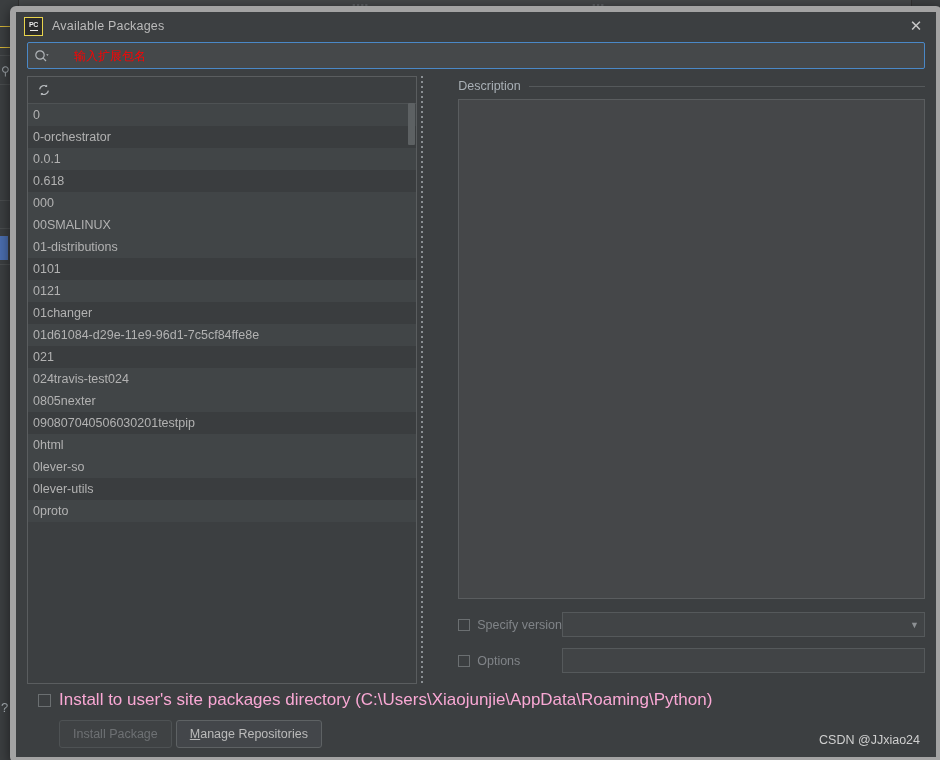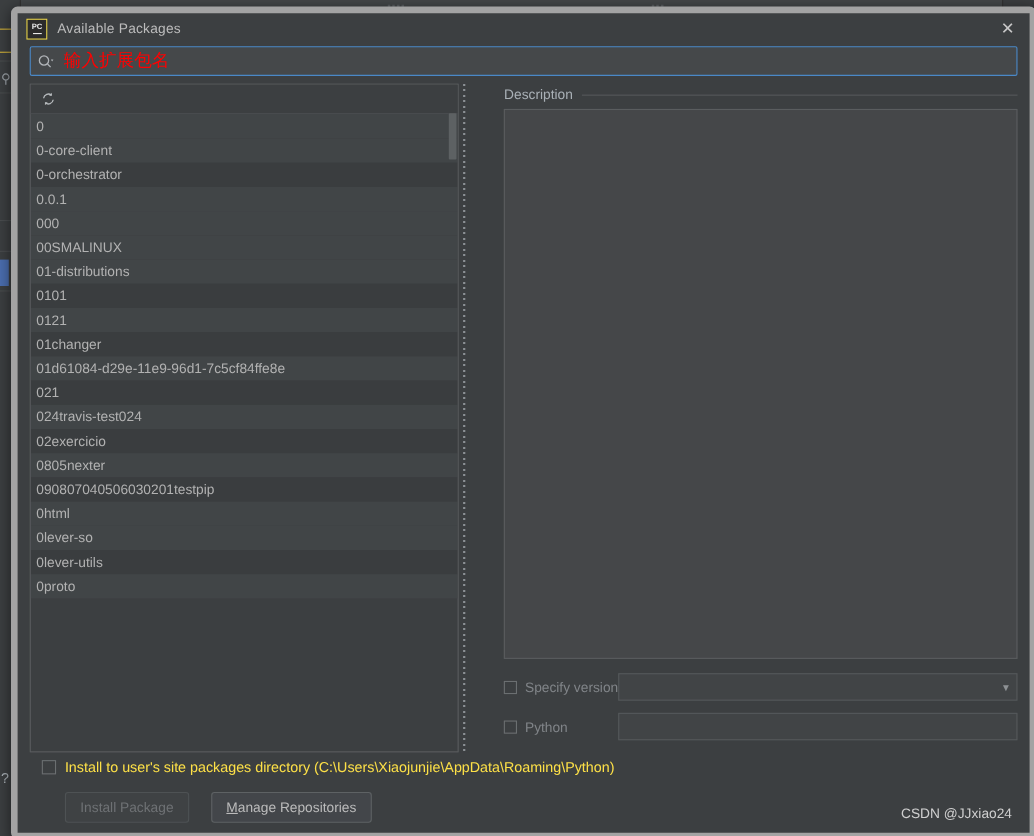--- a/index.html
+++ b/index.html
@@ -191,23 +191,24 @@
     align-items: center;
     color: #b0b4b8;
     flex: 0 0 auto;
   }
   #search-input {
     flex: 1;
     background: transparent;
     border: none;
     outline: none;
     font-family: "Liberation Sans", sans-serif;
-    font-size: 16px;
+    font-size: 12px;
     color: #d0d0d0;
     padding: 0 0 0 6px;
+    margin-left: 16px;
   }
   #search-input::placeholder {
     color: #ff0000;
     opacity: 1;
   }
 
   
   #content {
     position: absolute;
     left: 11px; top: 64px;
@@ -376,33 +377,33 @@
 
   
   #install-user-row {
     position: absolute;
     left: 22px; top: 678px;
     display: flex;
     align-items: center;
   }
   #install-user-row .cbox { width: 13px; height: 13px; }
   #install-user-label {
-    font-size: 13px;
-    color: #fde047;
+    font-size: 17px;
+    color: #f9a8d4;
     margin-left: 8px;
     white-space: nowrap;
   }
 
   
   #button-bar {
     position: absolute;
     left: 22px; top: 708px;
     display: flex;
     align-items: center;
-    gap: 20px;
+    gap: 4px;
     padding-left: 21px;
   }
   .btn {
     height: 26px;
     border: 1px solid #5e6264;
     border-radius: 3px;
     background: #43464a;
     font-size: 12.5px;
     color: #bbbbbb;
     padding: 0 13px;
@@ -491,33 +492,32 @@
           <svg width="14" height="14" viewBox="0 0 16 16" aria-hidden="true">
             <path d="M3 7.2a5 5 0 0 1 8.2-3.1" fill="none" stroke="#b6babd" stroke-width="1.4"></path>
             <path d="M13 8.8a5 5 0 0 1-8.2 3.1" fill="none" stroke="#b6babd" stroke-width="1.4"></path>
             <path d="M11.6 1.6 L11.6 4.6 L8.7 4.6 Z" fill="#b6babd"></path>
             <path d="M4.4 14.4 L4.4 11.4 L7.3 11.4 Z" fill="#b6babd"></path>
           </svg>
         </div>
       </div>
       <div id="pkg-list">
           <div class="pkg-row odd">0</div>
-          <div class="pkg-row odd">0-core-client</div>
           <div class="pkg-row even">0-orchestrator</div>
           <div class="pkg-row odd">0.0.1</div>
+          <div class="pkg-row even">0.618</div>
           <div class="pkg-row odd">000</div>
           <div class="pkg-row odd">00SMALINUX</div>
           <div class="pkg-row odd">01-distributions</div>
           <div class="pkg-row even">0101</div>
           <div class="pkg-row odd">0121</div>
           <div class="pkg-row even">01changer</div>
           <div class="pkg-row odd">01d61084-d29e-11e9-96d1-7c5cf84ffe8e</div>
           <div class="pkg-row even">021</div>
           <div class="pkg-row odd">024travis-test024</div>
-          <div class="pkg-row even">02exercicio</div>
           <div class="pkg-row odd">0805nexter</div>
           <div class="pkg-row even">090807040506030201testpip</div>
           <div class="pkg-row odd">0html</div>
           <div class="pkg-row odd">0lever-so</div>
           <div class="pkg-row even">0lever-utils</div>
           <div class="pkg-row odd">0proto</div>
         </div>
       <div id="list-scrollbar">
         <div id="list-scroll-thumb"></div>
       </div>
@@ -538,21 +538,21 @@
         <div class="opt-row">
           <div class="cbox"></div>
           <div class="opt-label">Specify version</div>
           <div class="opt-field">
             <span></span>
             <span class="caret">▼</span>
           </div>
         </div>
         <div class="opt-row">
           <div class="cbox"></div>
-          <div class="opt-label">Python</div>
+          <div class="opt-label">Options</div>
           <div class="opt-field">
             <span></span>
           </div>
         </div>
       </div>
     </div>
   </div>
 
   <div id="install-user-row">
     <div class="cbox"></div>

